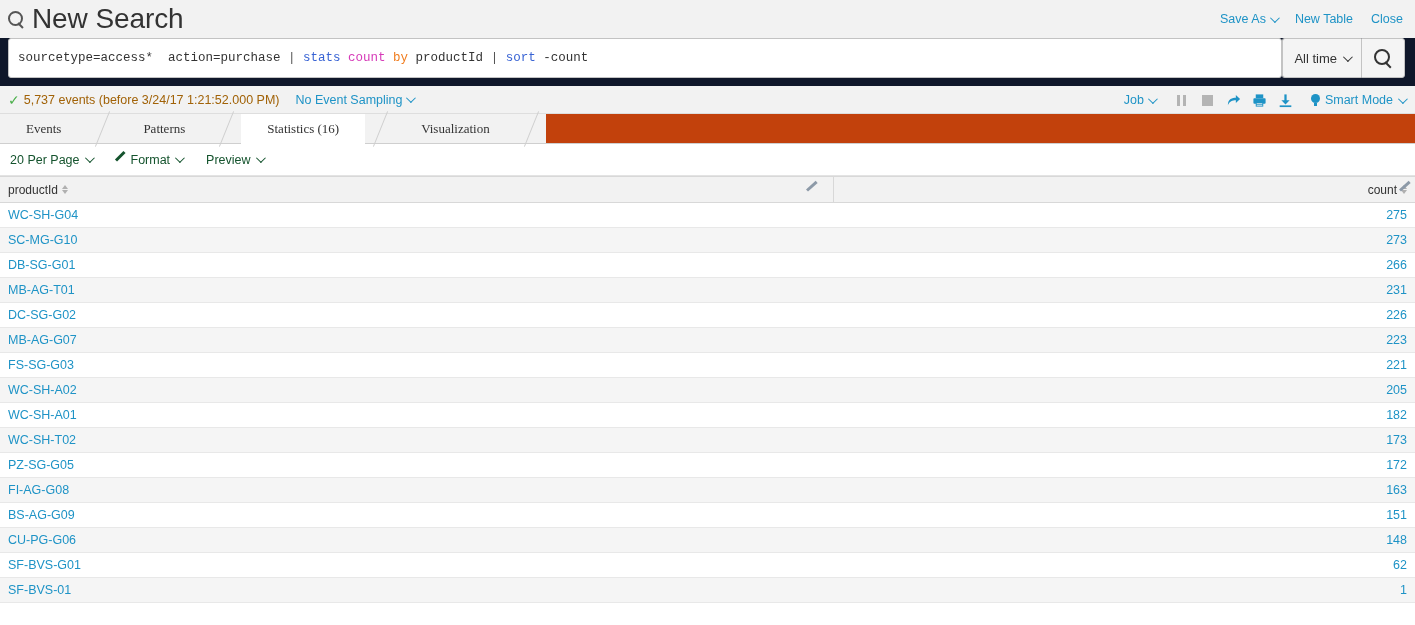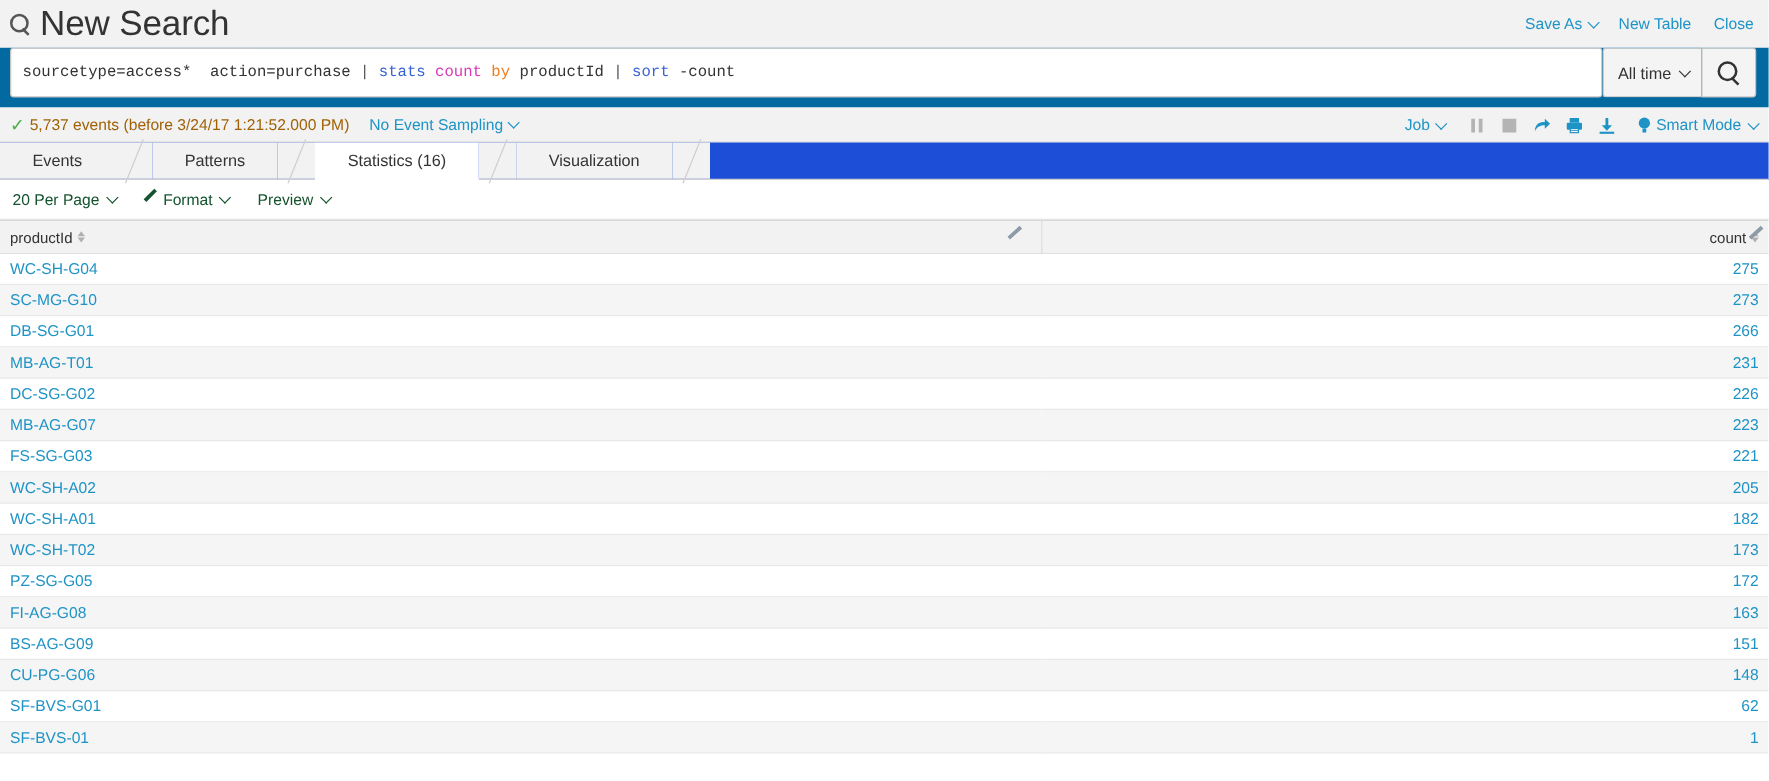--- a/index.html
+++ b/index.html
@@ -78,21 +78,21 @@
     display: inline-block;
     width: 7px; height: 7px;
     border-right: 1.6px solid currentColor;
     border-bottom: 1.6px solid currentColor;
     transform: rotate(45deg) translateY(-2px);
   }
 
   
   .searchrow {
     height: 48px;
-    background: #0369a1;
+    background: #0f172a;
     display: flex;
     align-items: flex-start;
     padding: 0 10px 0 8px;
   }
   .search-input {
     flex: 1;
     height: 40px;
     background: #ffffff;
     border: 1px solid #c3c3c3;
     border-radius: 3px;
@@ -237,24 +237,25 @@
     position: absolute;
     left: 3px; bottom: 0;
     width: 3px; height: 3px;
     background: currentColor;
   }
 
   
   .tabs {
     position: relative;
     height: 30px;
-    background: #1d4ed8;
+    background: #c2410c;
     display: flex;
     align-items: stretch;
     border-bottom: 1px solid #cfcfcf;
+    font-family: Liberation Serif, serif;
   }
   .tab {
     position: relative;
     display: flex;
     align-items: center;
     justify-content: center;
     padding: 0 26px;
     font-size: 13px;
     color: #333333;
     cursor: pointer;

